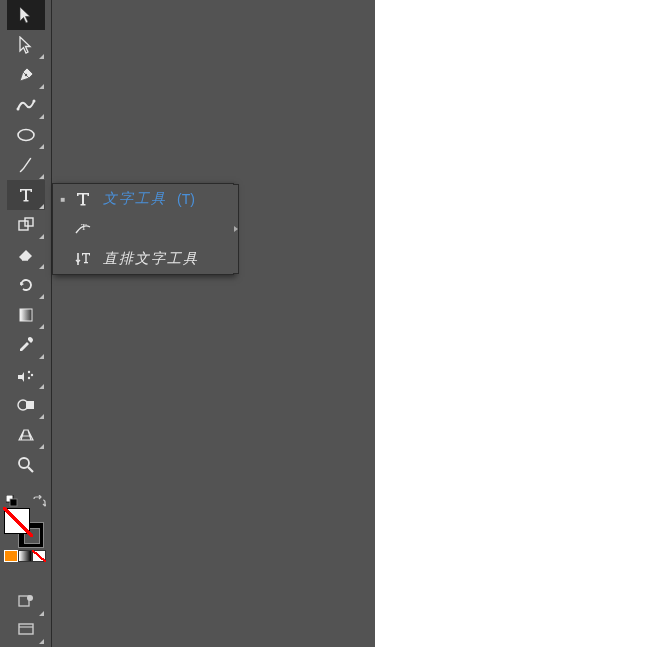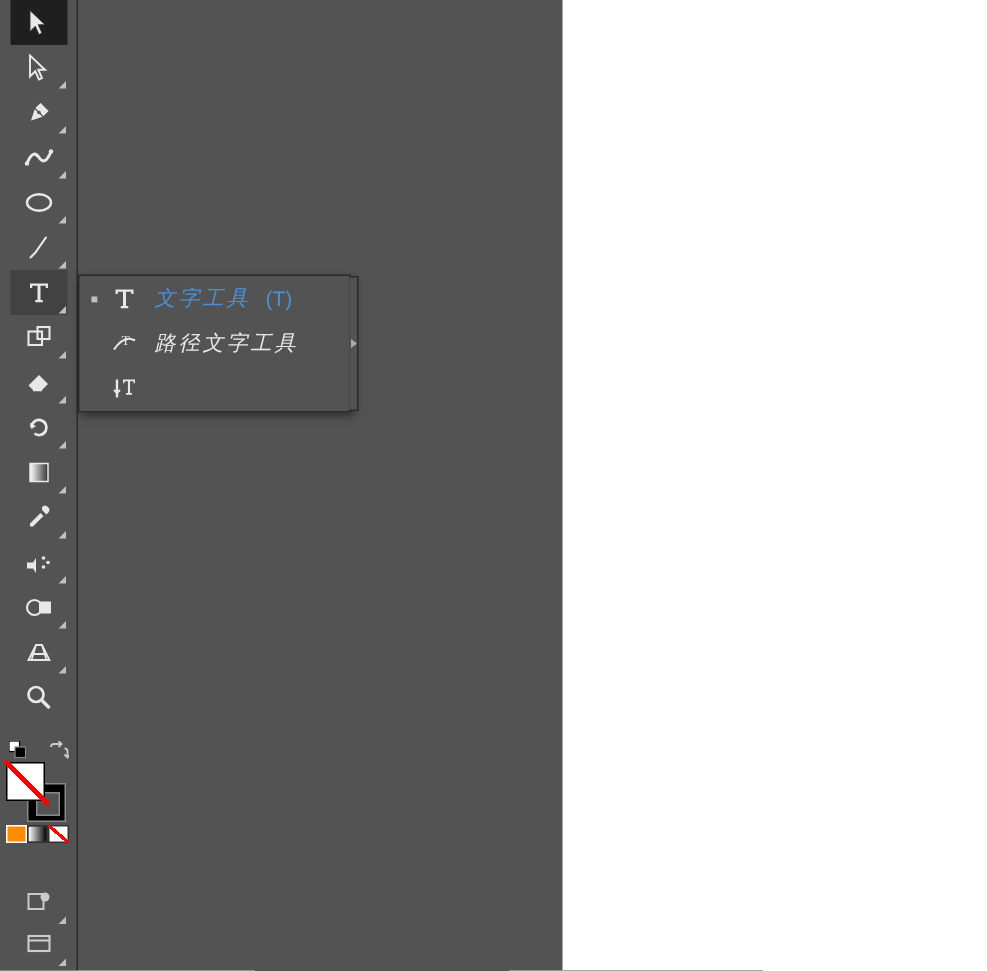--- a/index.html
+++ b/index.html
@@ -448,28 +448,28 @@
     <span class="flyout-shortcut">(T)</span>
   </div>
   <div class="flyout-item">
     <span class="flyout-marker"></span>
     <span class="flyout-icon">
       <svg width="18" height="16" viewBox="0 0 18 16">
           <path d="M2 12 Q9 2 16 6" fill="none" stroke="#e8e8e8" stroke-width="1.4"></path>
           <text x="7" y="9" font-size="9" fill="#e8e8e8" font-family="serif">T</text>
         </svg>
     </span>
-    <span class="flyout-label">路径文字工具</span>
   </div>
   <div class="flyout-item">
     <span class="flyout-marker"></span>
     <span class="flyout-icon">
       <svg width="18" height="16" viewBox="0 0 18 16">
           <line x1="4" y1="2" x2="4" y2="14" stroke="#e8e8e8" stroke-width="1.6"></line>
           <path d="M4 11 L2 9 M4 11 L6 9" stroke="#e8e8e8" stroke-width="1.4" fill="none"></path>
           <path d="M8 2 L16 2 L16 4.5 L15 4.5 L15 3.2 L12.7 3.2 L12.7 11 L14 11 L14 12.2 L10 12.2 L10 11 L11.3 11 L11.3 3.2 L9 3.2 L9 4.5 L8 4.5 Z" fill="#e8e8e8"></path>
         </svg>
     </span>
+    <span class="flyout-label">直排文字工具</span>
   </div>
   <div class="flyout-side">
     <span class="side-arrow"></span>
   </div>
 </div>
 
 </body></html>

